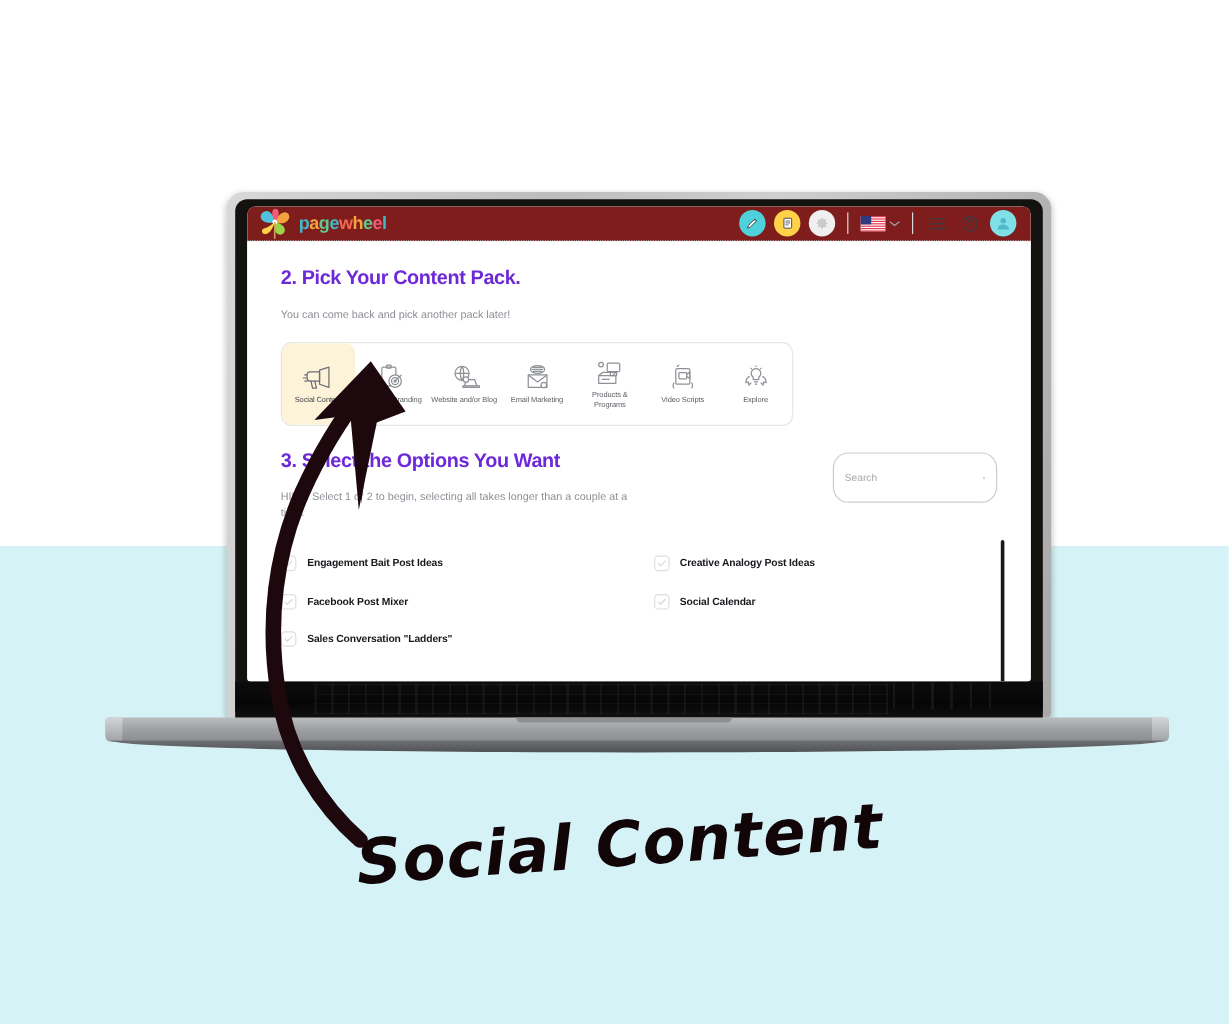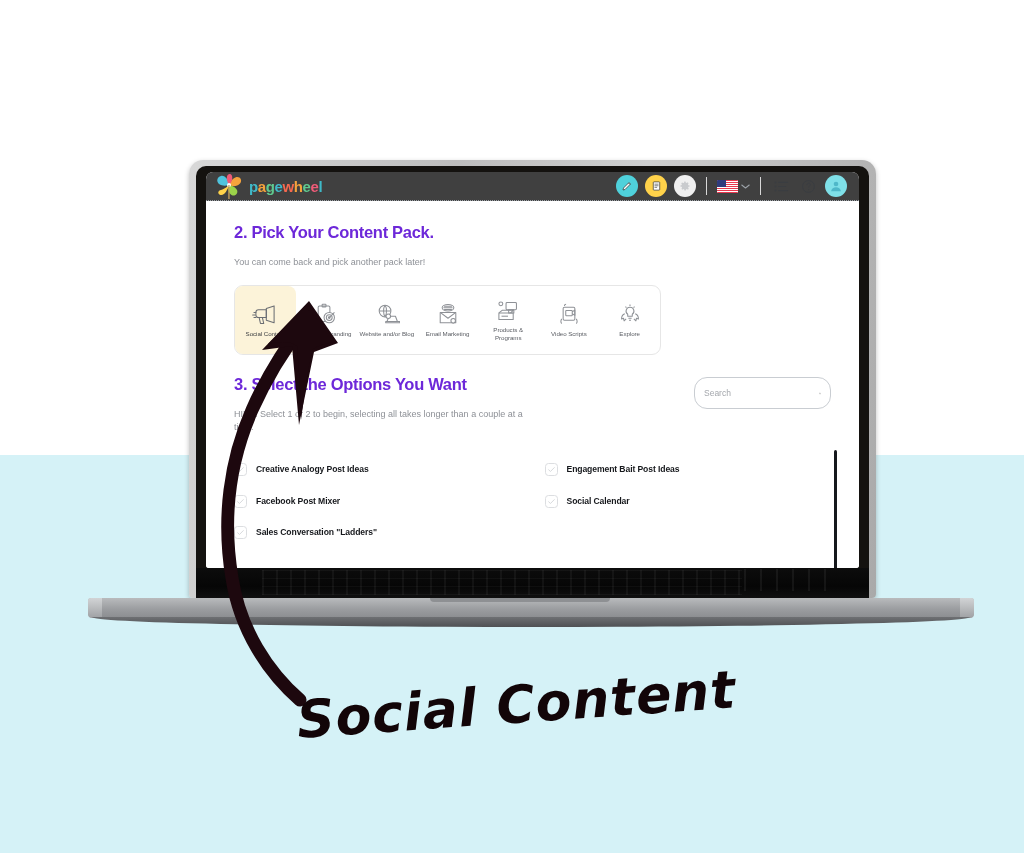--- a/index.html
+++ b/index.html
@@ -83,21 +83,21 @@
     position:absolute; left:960px; top:598px; width:14px; height:20px;
     background:linear-gradient(180deg,#d2d4d6,#9fa1a4);
     border-radius:0 3px 4px 0;
   }
 
   
   #app-header {
     position:relative; height:29px; width:100%;
     border-bottom:1px dotted #9aa0a6;
     display:flex; align-items:center; padding:0 12px 0 8px;
-    background:#404040;
+    background:#7f1d1d;
   }
   #logo-block { display:flex; align-items:center; gap:5px; }
   #pinwheel { width:30px; height:28px; display:block; }
   #logo-word { font-size:15px; font-weight:700; letter-spacing:-.4px; line-height:1; }
   #logo-word span { display:inline-block; }
 
   #header-actions { margin-left:auto; display:flex; align-items:center; gap:7px; }
   .hdr-circle {
     width:22px; height:22px; border-radius:50%;
     display:flex; align-items:center; justify-content:center;
@@ -134,21 +134,21 @@
   .pack-label {
     font-size:6.2px; color:#5a5d63; text-align:center; line-height:1.25;
     letter-spacing:-.05px;
   }
   .pack-tab.active .pack-label { color:#3b3d40; }
 
   
   #options-head { margin-top:20px; display:flex; align-items:flex-start; }
   #options-head-text { flex:1; }
   #search-box {
-    width:137px; height:32px; border:1px solid #c9cdd2; border-radius:13px;
+    width:137px; height:42px; border:1px solid #c9cdd2; border-radius:13px;
     display:flex; align-items:center; padding:0 9px; gap:4px; background:#fff;
     margin-top:2px;
   }
   #search-input {
     flex:1; border:0; outline:0; font-size:8.5px; color:#6b6e73;
     font-family:"Liberation Sans", sans-serif; background:transparent;
   }
   #search-input::placeholder { color:#a4a7ac; }
 
   
@@ -405,30 +405,30 @@
 
       <div id="options-wrap">
         <div id="options-grid">
 
           <div class="opt-row">
             <span class="opt-check">
               <svg width="9" height="9" viewBox="0 0 16 16">
                 <path d="M3 8.4l3.1 3.2L13 4.6" fill="none" stroke="#d5d7da" stroke-width="1.7" stroke-linecap="round" stroke-linejoin="round"></path>
               </svg>
             </span>
-            <span class="opt-label">Creative Analogy Post Ideas</span>
+            <span class="opt-label">Engagement Bait Post Ideas</span>
           </div>
 
           <div class="opt-row">
             <span class="opt-check">
               <svg width="9" height="9" viewBox="0 0 16 16">
                 <path d="M3 8.4l3.1 3.2L13 4.6" fill="none" stroke="#d5d7da" stroke-width="1.7" stroke-linecap="round" stroke-linejoin="round"></path>
               </svg>
             </span>
-            <span class="opt-label">Engagement Bait Post Ideas</span>
+            <span class="opt-label">Creative Analogy Post Ideas</span>
           </div>
 
 
 
 
           <div class="opt-row">
             <span class="opt-check">
               <svg width="9" height="9" viewBox="0 0 16 16">
                 <path d="M3 8.4l3.1 3.2L13 4.6" fill="none" stroke="#d5d7da" stroke-width="1.7" stroke-linecap="round" stroke-linejoin="round"></path>
               </svg>

